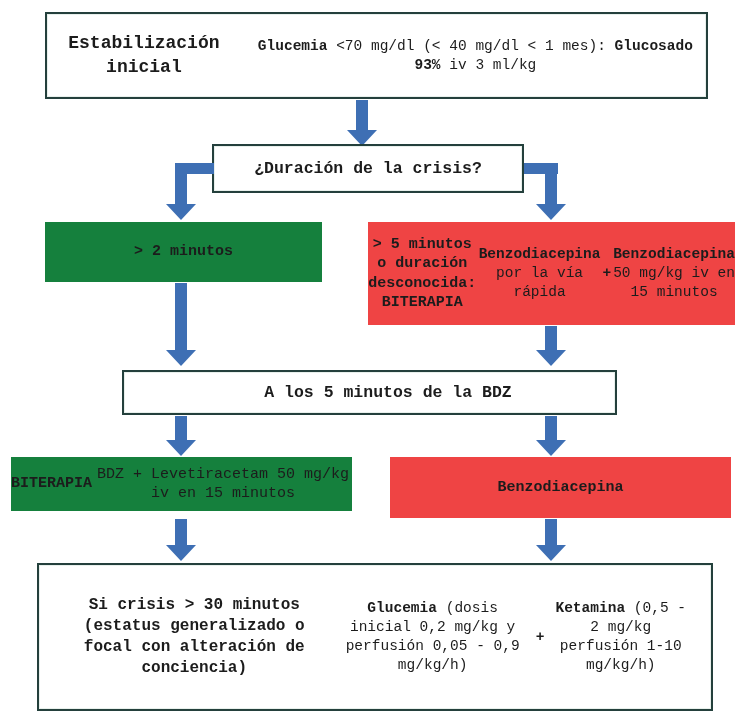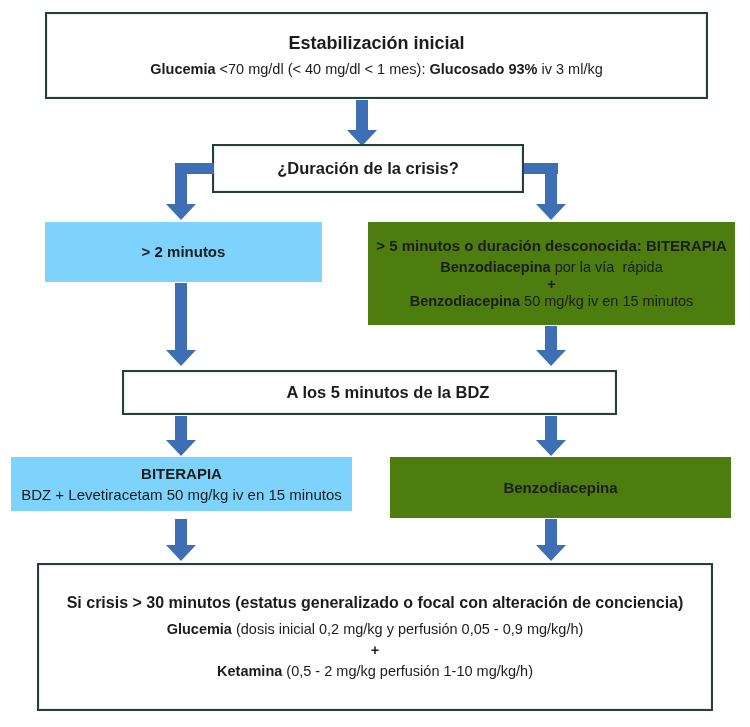--- a/index.html
+++ b/index.html
@@ -8,32 +8,32 @@
     width:750px;height:727px;
     background:#ffffff;
     font-family:"Liberation Sans", sans-serif;
     color:#1c1c1c;
     overflow:hidden;
   }
   .box{
     position:absolute;
     box-sizing:border-box;
     display:flex;
-    flex-direction:column;
     align-items:center;
     justify-content:center;
     text-align:center;
+    font-family:Liberation Mono, monospace;
   }
   .bordered{
     background:#ffffff;
     border:2px solid #24403c;
     box-shadow:inset 0 0 0 1px #e8f0ec;
   }
-  .orange{background:#7dd3fc;}
-  .lblue{background:#4d7c0f;text-align:right;}
+  .orange{background:#15803d;}
+  .lblue{background:#ef4444;}
   .line{white-space:pre-wrap;line-height:1.3;}
   .t-xl{font-size:18px;font-weight:bold;}
   .t-lg{font-size:16.5px;font-weight:bold;}
   .t-md{font-size:15px;}
   .t-sm{font-size:14.5px;}
   .bold{font-weight:bold;}
   .plusline{line-height:0.75;font-weight:bold;}
   
   .varrow{position:absolute;width:30px;}
   .varrow .stem{

